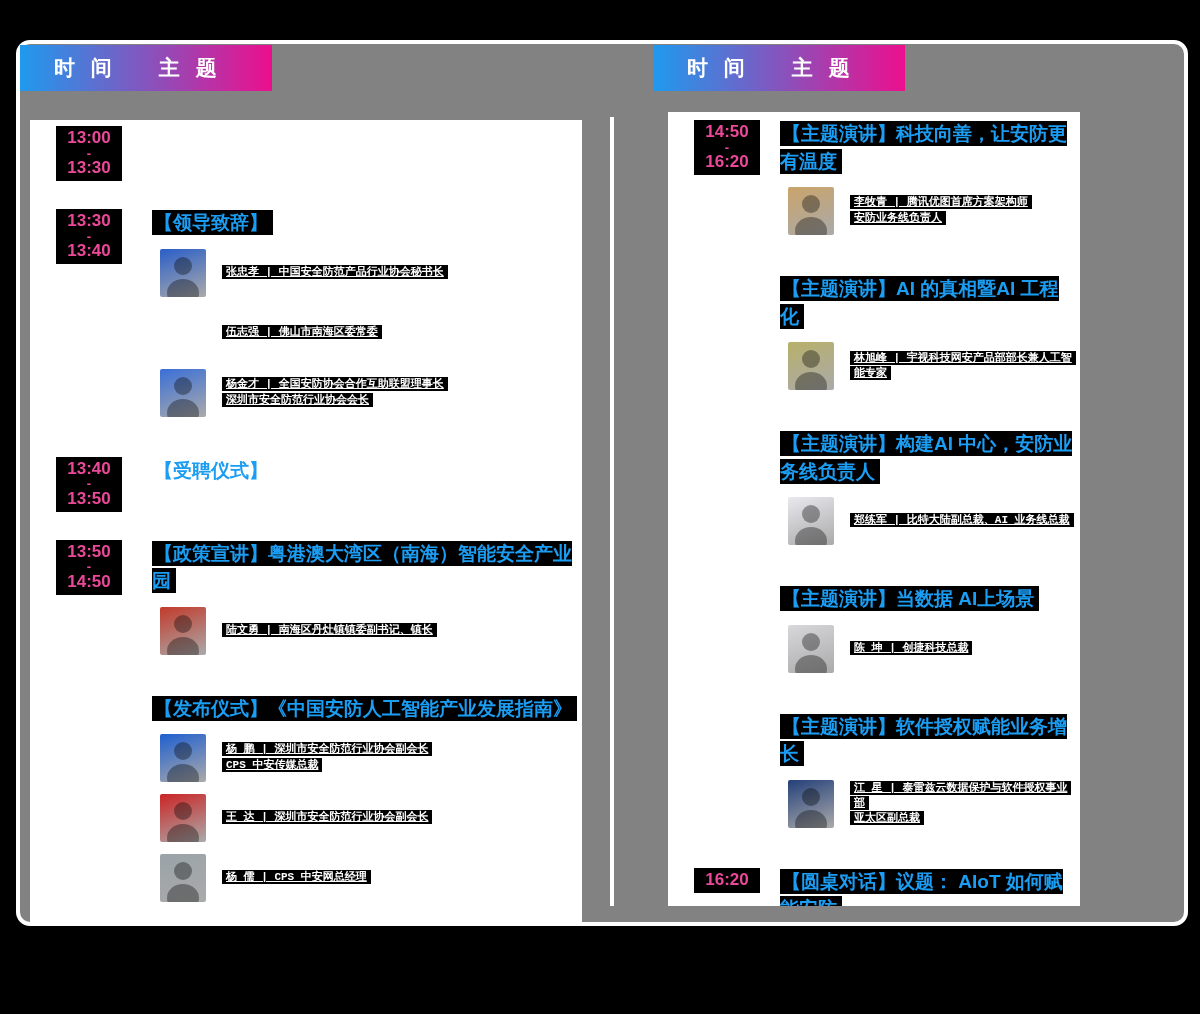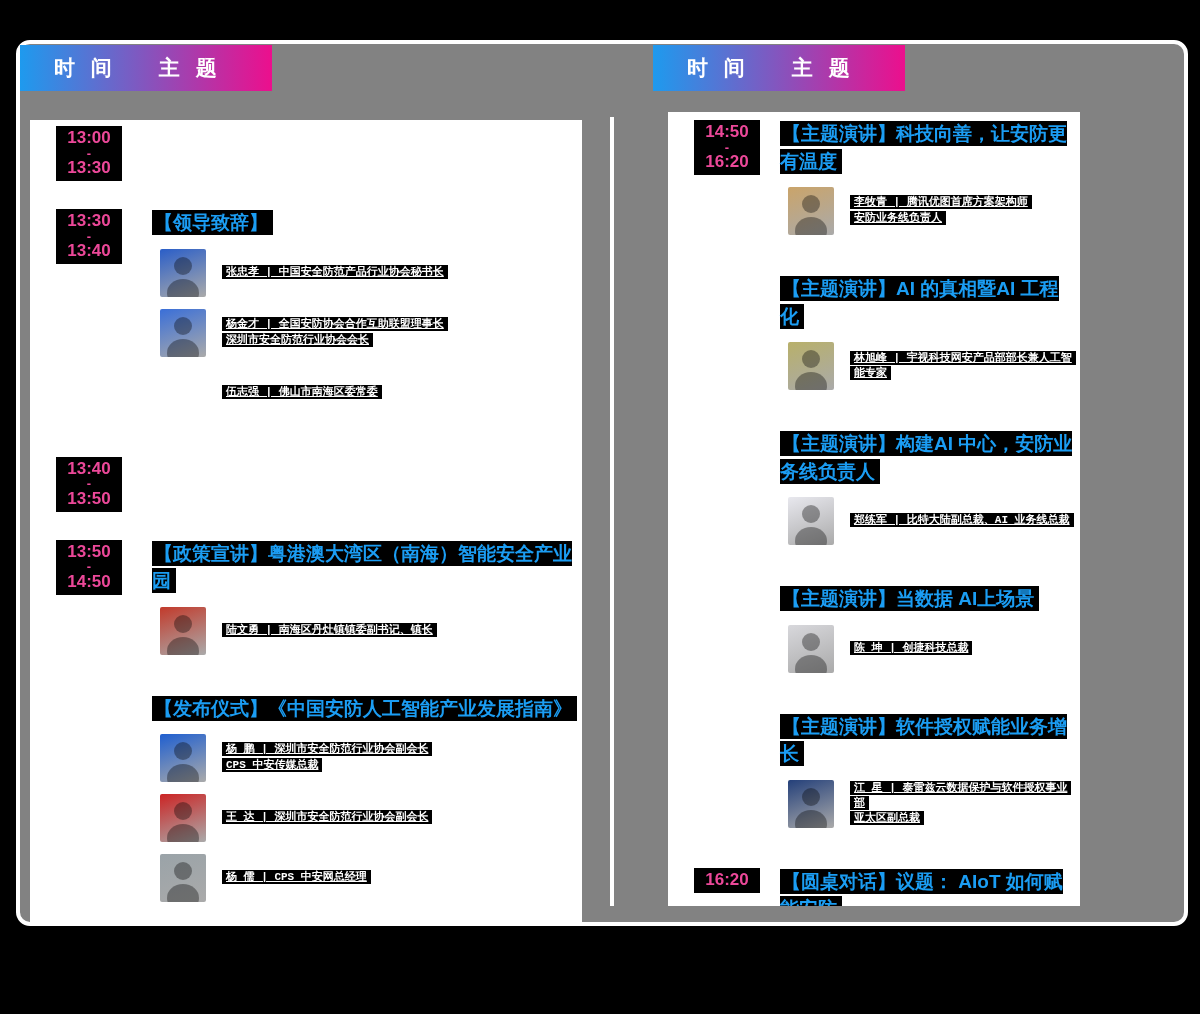--- a/index.html
+++ b/index.html
@@ -83,45 +83,46 @@
             <div class="photo" style="background: linear-gradient(160deg, rgb(42, 94, 200), rgba(0, 0, 0, 0.333));">
               <svg width="46" height="48" viewBox="0 0 46 48">
       <circle cx="23" cy="17" r="9" fill="rgba(0,0,0,0.35)"></circle>
       <ellipse cx="23" cy="44" rx="16" ry="14" fill="rgba(0,0,0,0.35)"></ellipse>
               </svg>
             </div>
             <div class="sp-lines">
               <div><span class="sp-line">张忠孝 | 中国安全防范产品行业协会秘书长</span></div>
             </div>
           </div><div class="speaker">
+            <div class="photo hidden"></div>
+            <div class="sp-lines">
+              <div><span class="sp-line">伍志强 | 佛山市南海区委常委</span></div>
+            </div>
+          </div><div class="speaker">
             <div class="photo" style="background: linear-gradient(160deg, rgb(58, 111, 216), rgba(0, 0, 0, 0.333));">
               <svg width="46" height="48" viewBox="0 0 46 48">
       <circle cx="23" cy="17" r="9" fill="rgba(0,0,0,0.35)"></circle>
       <ellipse cx="23" cy="44" rx="16" ry="14" fill="rgba(0,0,0,0.35)"></ellipse>
               </svg>
             </div>
             <div class="sp-lines">
               <div><span class="sp-line">杨金才 | 全国安防协会合作互助联盟理事长</span></div>
               <div><span class="sp-line">深圳市安全防范行业协会会长</span></div>
             </div>
-          </div><div class="speaker">
-            <div class="photo hidden"></div>
-            <div class="sp-lines">
-              <div><span class="sp-line">伍志强 | 佛山市南海区委常委</span></div>
-            </div>
           </div></div>
       </div>
       <div class="session">
         <div class="tcell">
           <div class="timebox">
             <span>13:40</span>
             <span class="dash">-</span>
             <span>13:50</span>
           </div>
         </div>
+        <div class="ccell"><span class="t-title t-blue noband">【受聘仪式】</span></div>
       </div>
       <div class="session">
         <div class="tcell">
           <div class="timebox">
             <span>13:50</span>
             <span class="dash">-</span>
             <span>14:50</span>
           </div>
         </div>
         <div class="ccell"><span class="t-title t-blue">【政策宣讲】粤港澳大湾区（南海）智能安全产业园</span><div class="speaker">

